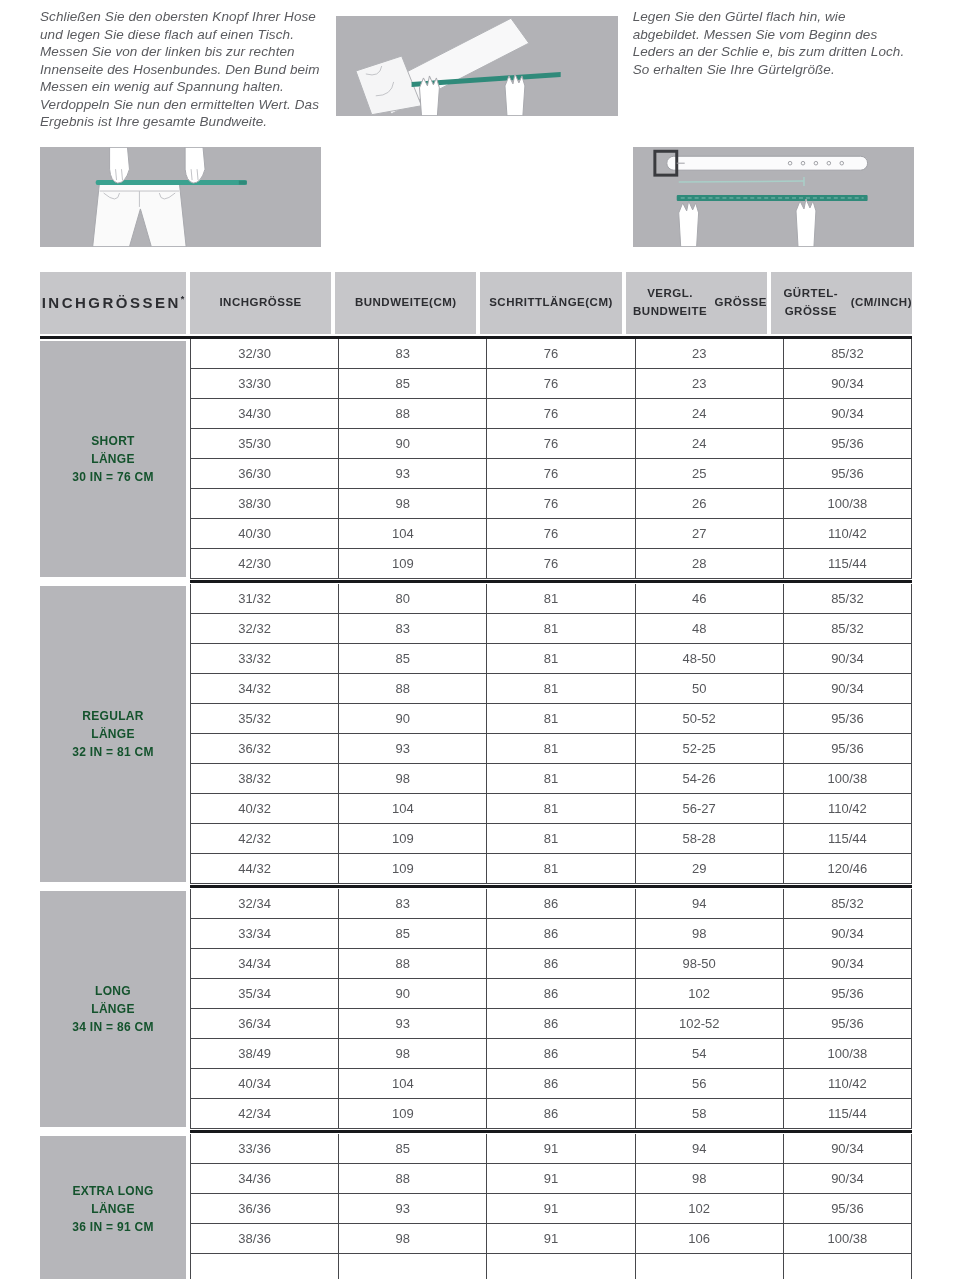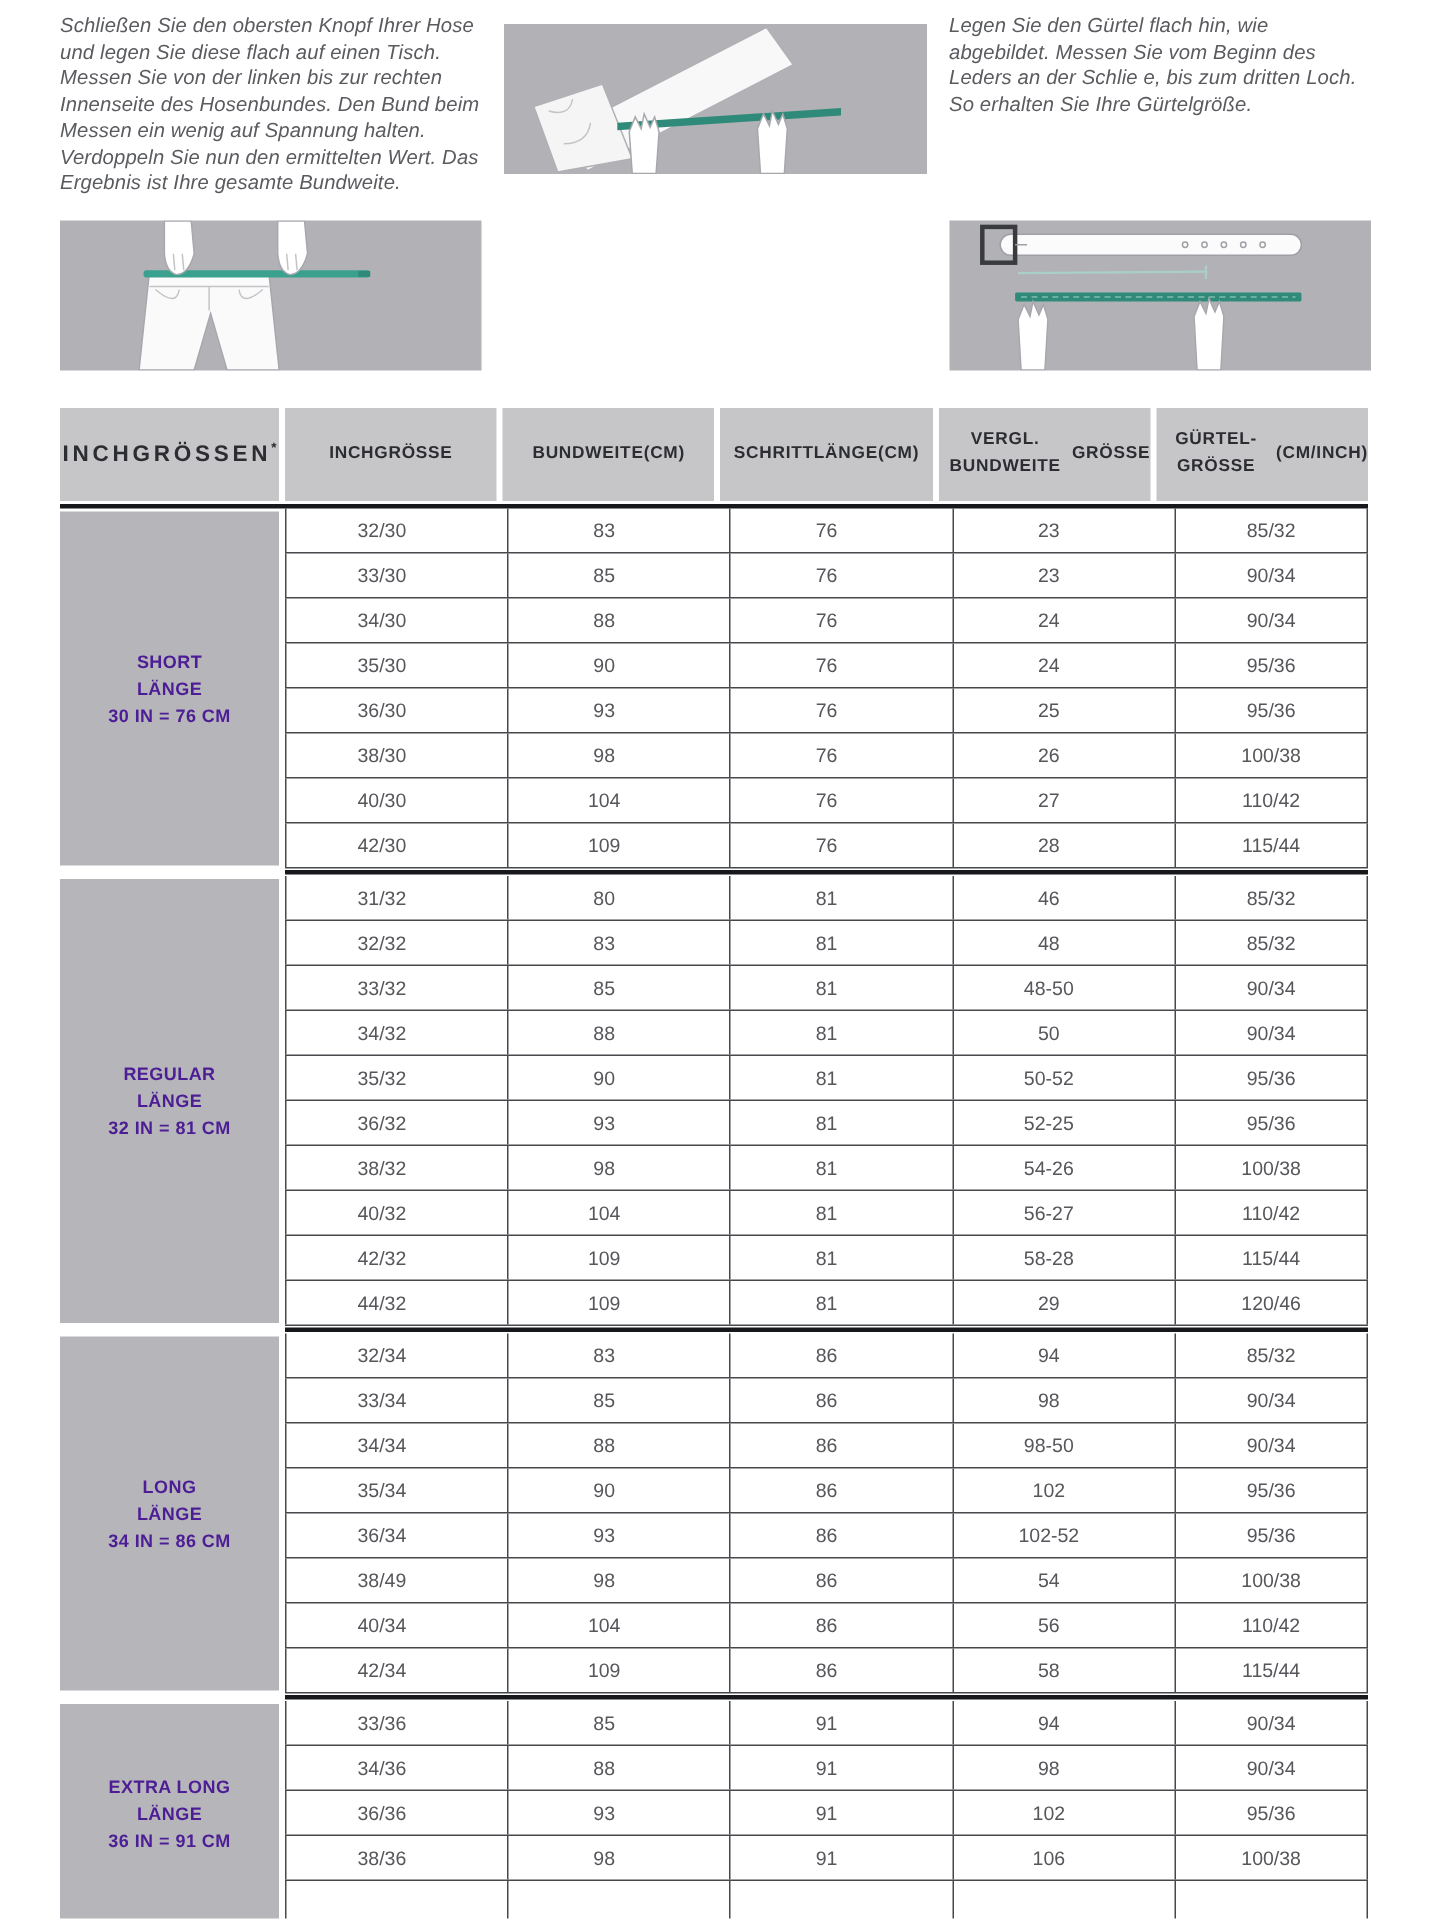--- a/index.html
+++ b/index.html
@@ -28,21 +28,21 @@
     letter-spacing:.5px;flex:1;min-width:0;
   }
   .th.corner{flex:none;width:146px;font-size:15px;letter-spacing:2.5px;line-height:1.6;}
   .th.corner sup{font-size:9px;letter-spacing:0;}
   .thick-rule{height:3px;background:#17181b;margin-top:2px;}
   .tbody{}
   .tgroup{display:flex;}
   .glabel{
     width:146px;flex:none;background:#b6b6ba;margin:2px 0;
     display:flex;flex-direction:column;align-items:center;justify-content:center;
-    text-align:center;color:#4c1d95;font-weight:bold;font-size:12px;
+    text-align:center;color:#14532d;font-weight:bold;font-size:12px;
     line-height:1.5;letter-spacing:.3px;
   }
   .grows{flex:1;margin-left:4px;min-width:0;}
   .trow{display:flex;border-bottom:1px solid #47484c;gap:20px;}
   .td{
     flex:1;min-width:0;height:29px;line-height:29px;text-align:center;
     font-size:13px;color:#56575b;border-left:1px solid #47484c;
     white-space:nowrap;overflow:hidden;
   }
   .td:last-child{border-right:1px solid #47484c;}

